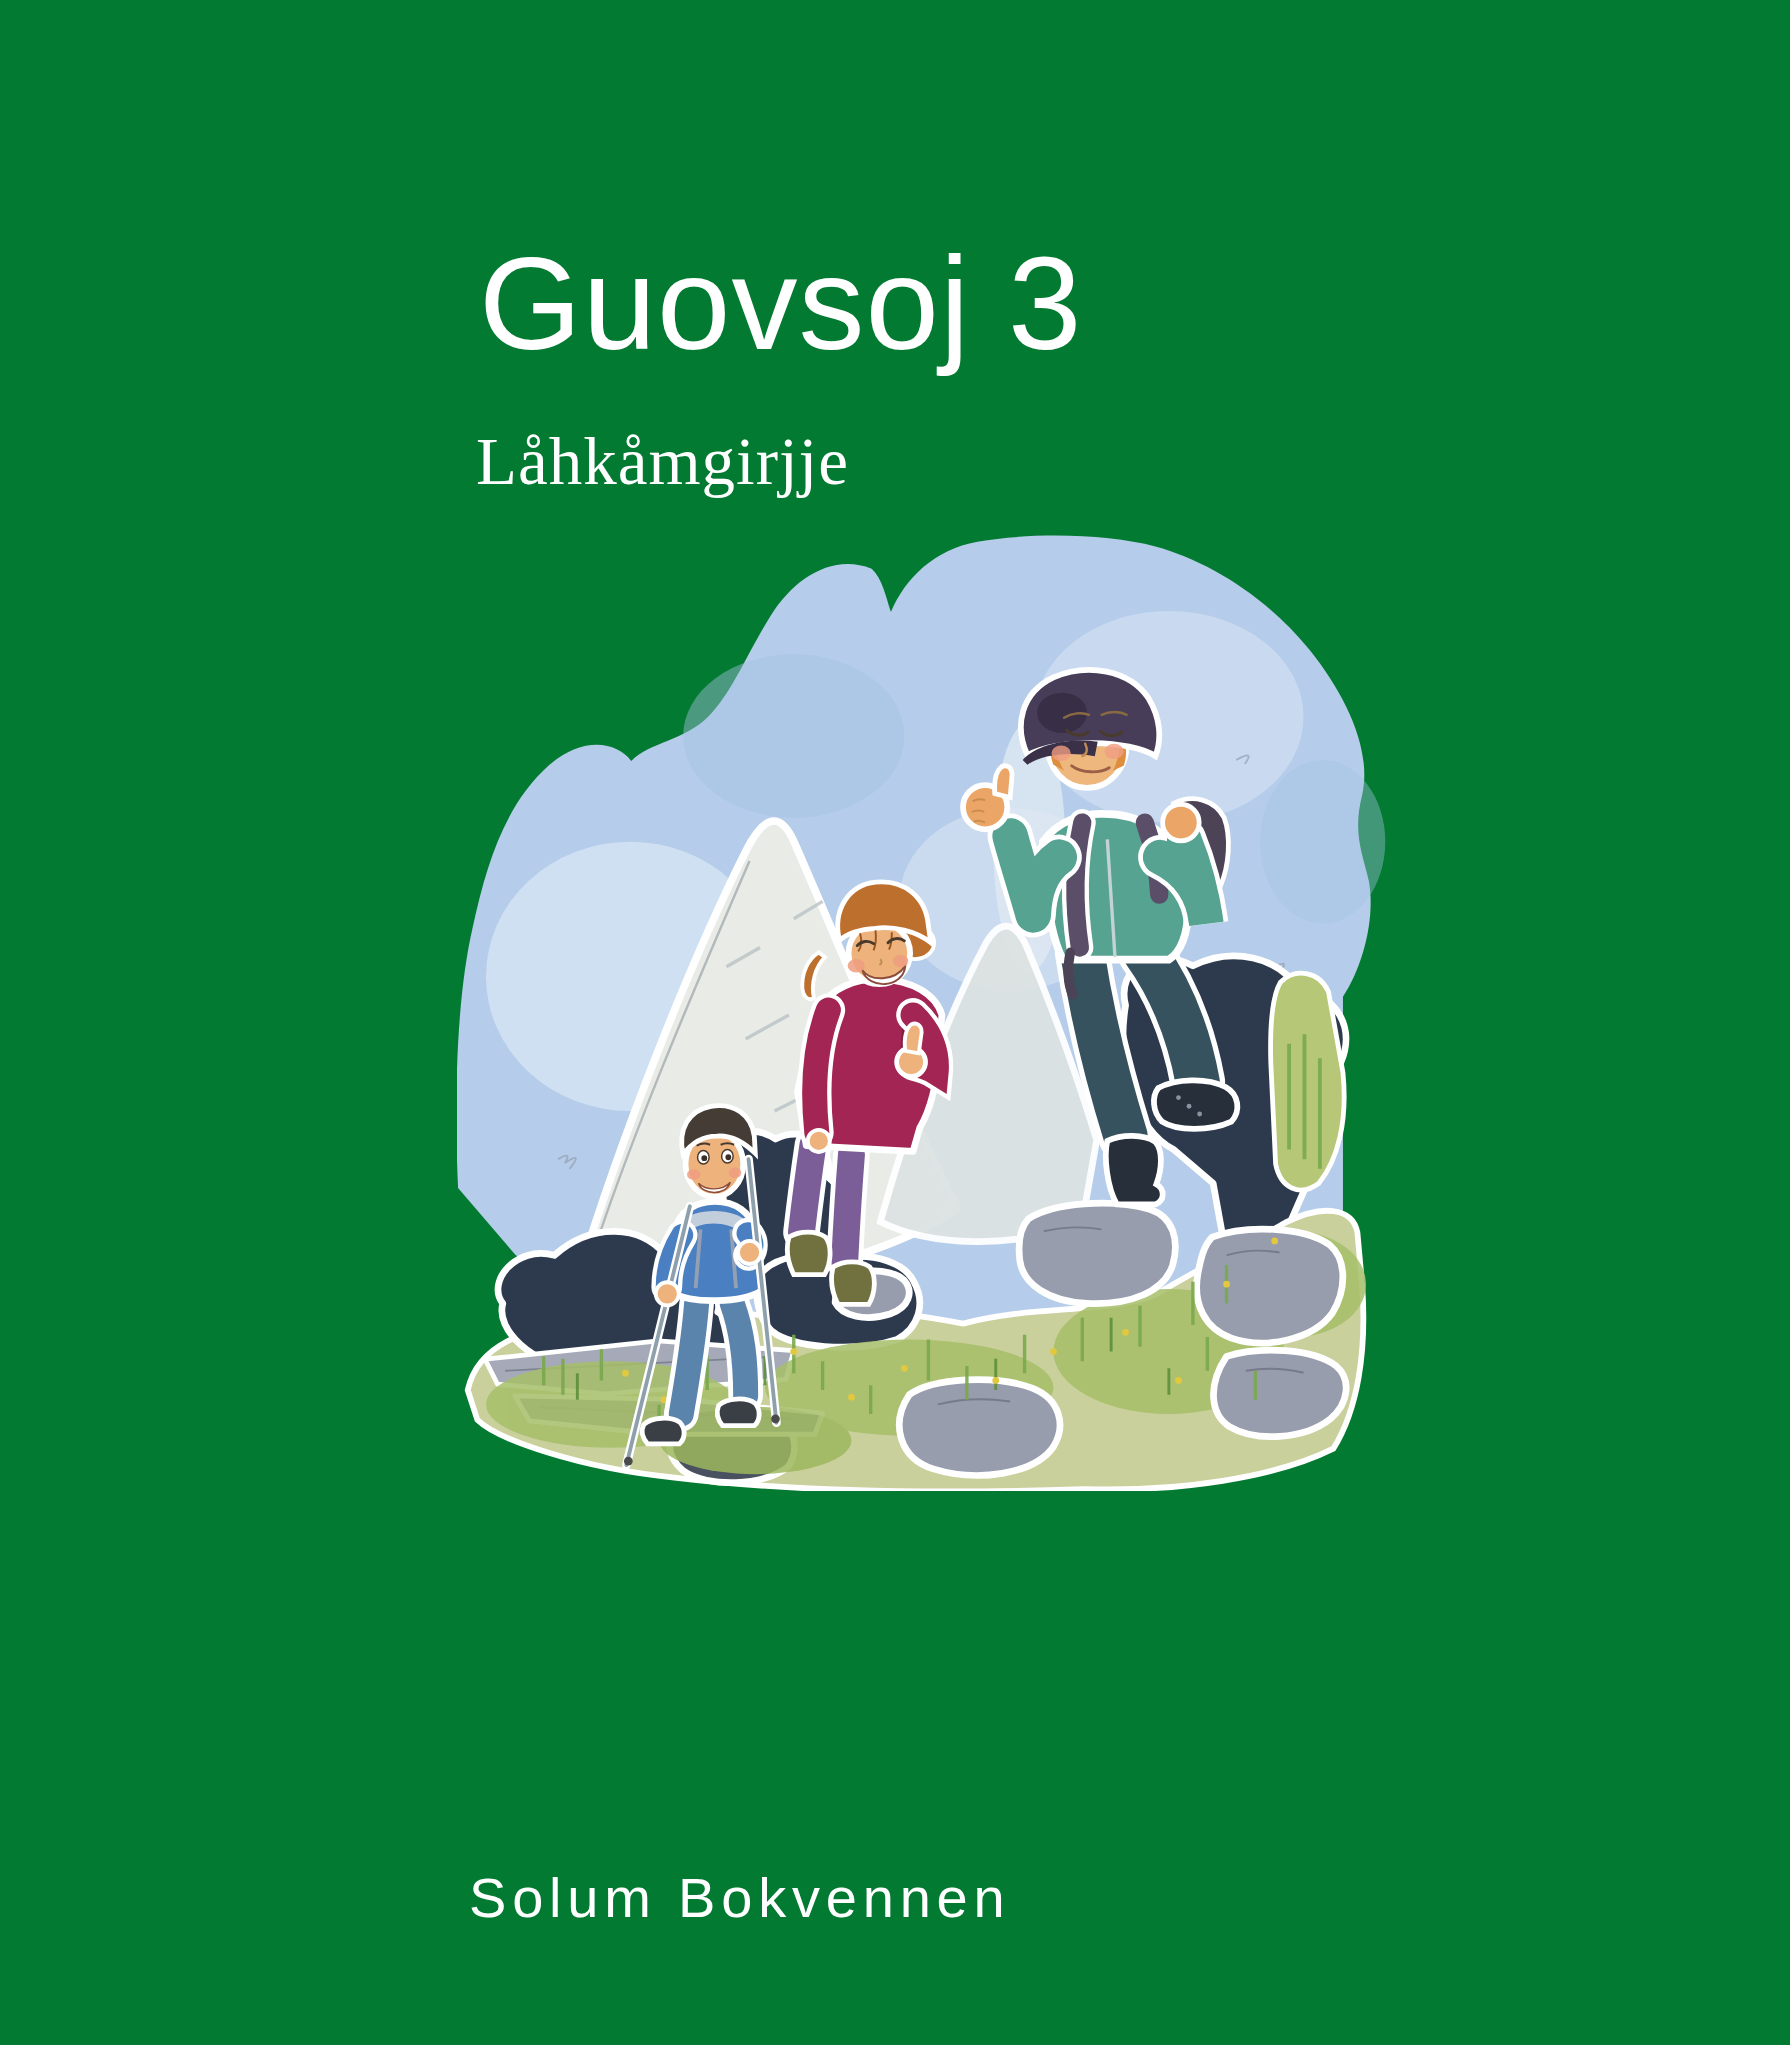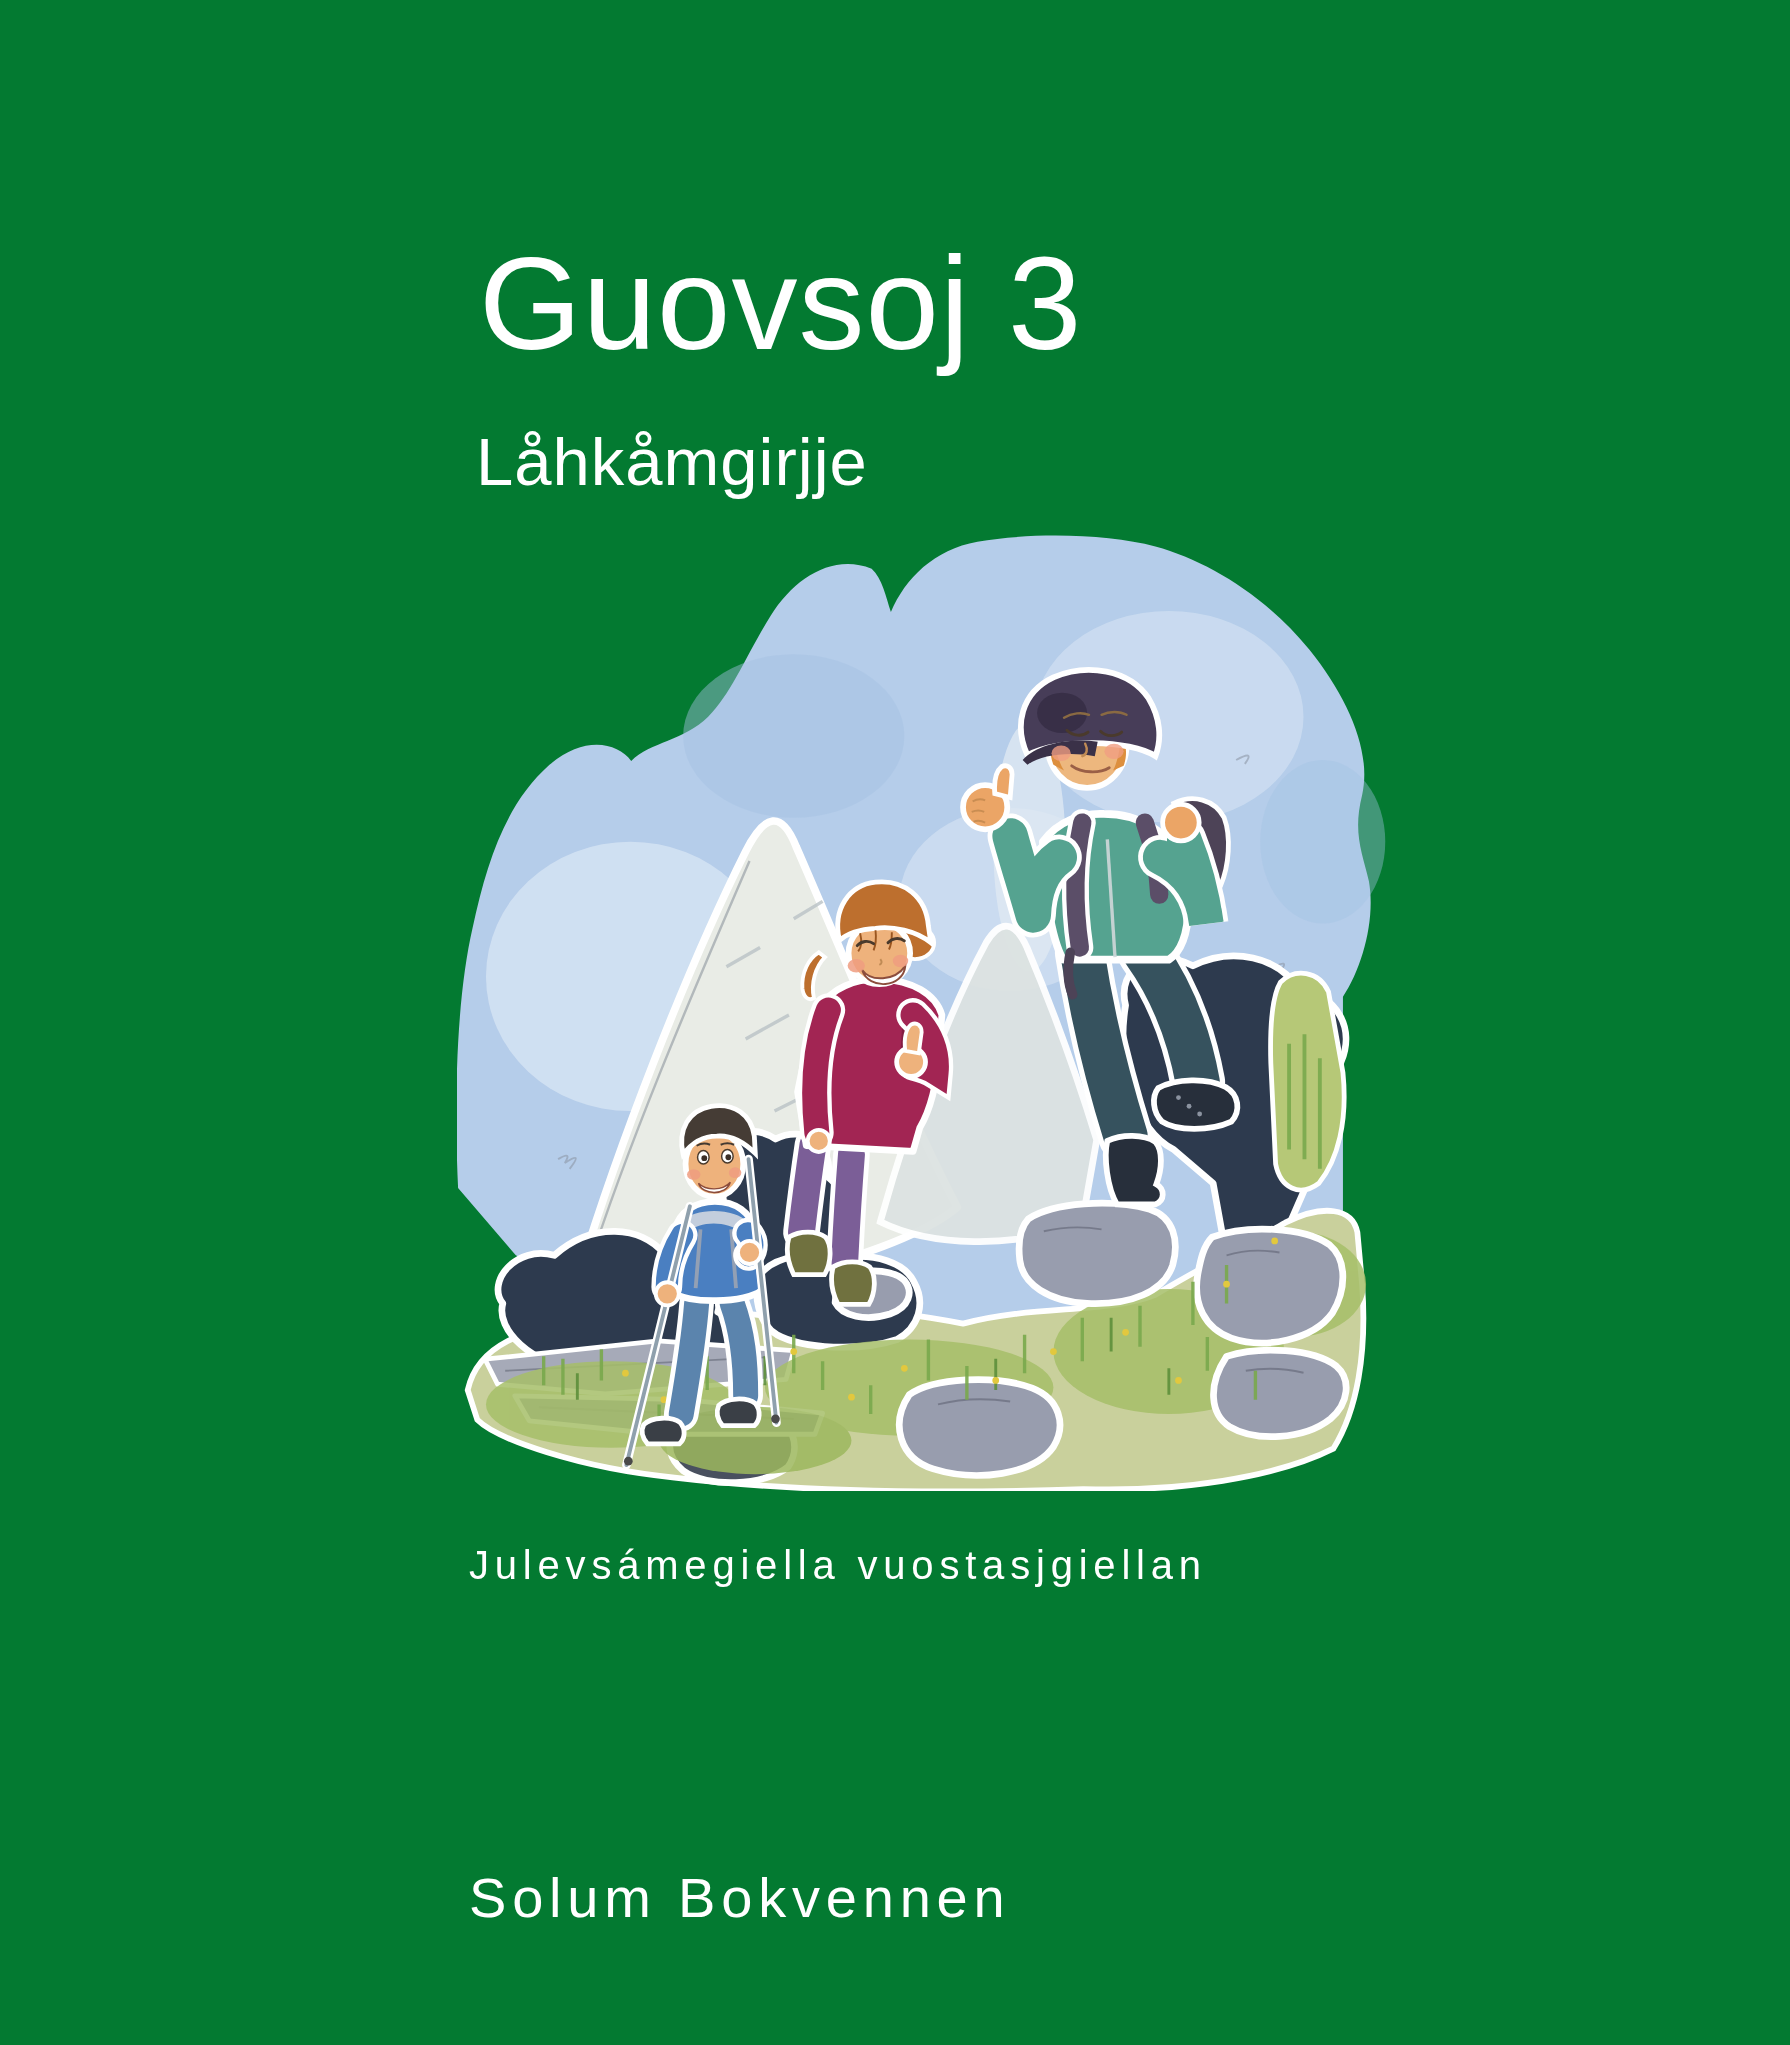--- a/index.html
+++ b/index.html
@@ -6,21 +6,21 @@
   .cover {
     position:relative;
     width:1790px; height:2046px;
     background:#037a31;
     overflow:hidden;
     font-family:"Liberation Sans", sans-serif;
     color:#ffffff;
   }
   .txt { position:absolute; line-height:1; white-space:nowrap; color:#ffffff; }
   .title    { left:479px;  top:238px;  font-size:132px; letter-spacing:1px; }
-  .subtitle { left:476px;  top:428px;  font-size:67px; letter-spacing:1px; }
+  .subtitle { left:476px;  top:428px;  font-size:67px; letter-spacing:1px;font-family:Liberation Serif, serif; }
   .info     { left:469px;  font-size:40px;  letter-spacing:5.8px; }
   .info-1   { top:1545px; }
   .info-2   { top:1602px; }
   .credit   { top:1683px; }
   .publisher{ left:469px;  top:1870px; font-size:56px; letter-spacing:5.8px; }
   .illustration { position:absolute; left:457px; top:534px; width:938px; height:957px; }
 </style>
 </head>
 <body>
 
@@ -236,17 +236,16 @@
           <path d="M498 1272 q14 -8 28 -2 M548 1270 q14 -6 28 0" stroke="#443a32" stroke-width="4" fill="none"></path>
           <path d="M502 1350 C 518 1366 552 1366 568 1348 C 560 1376 510 1376 502 1350 Z" fill="#ffffff" stroke="#8c4d3c" stroke-width="3"></path>
           <ellipse cx="492" cy="1332" rx="14" ry="11" fill="#ef9c80" opacity="0.85"></ellipse>
           <ellipse cx="578" cy="1328" rx="13" ry="11" fill="#ef9c80" opacity="0.85"></ellipse>
         </g>
       </g>
 
     </svg>
   </div>
 
-  <div class="txt info info-1">Julevsámegiella vuostasjgiellan</div>
   <div class="txt publisher">Solum Bokvennen</div>
 
 </div>
 
 
 </body></html>

